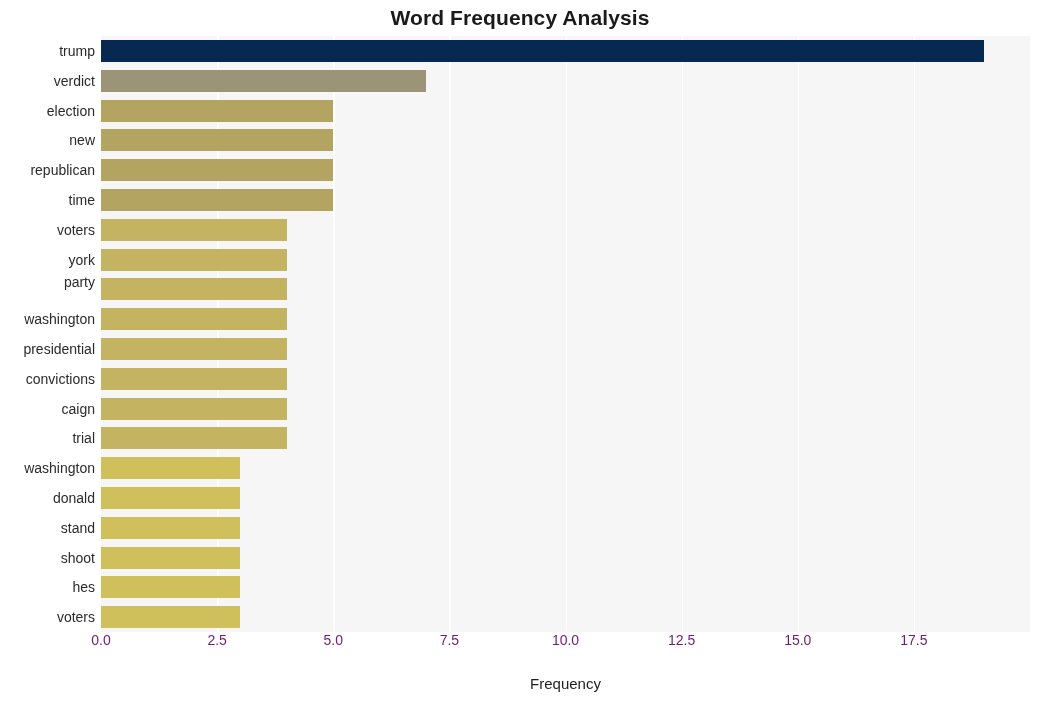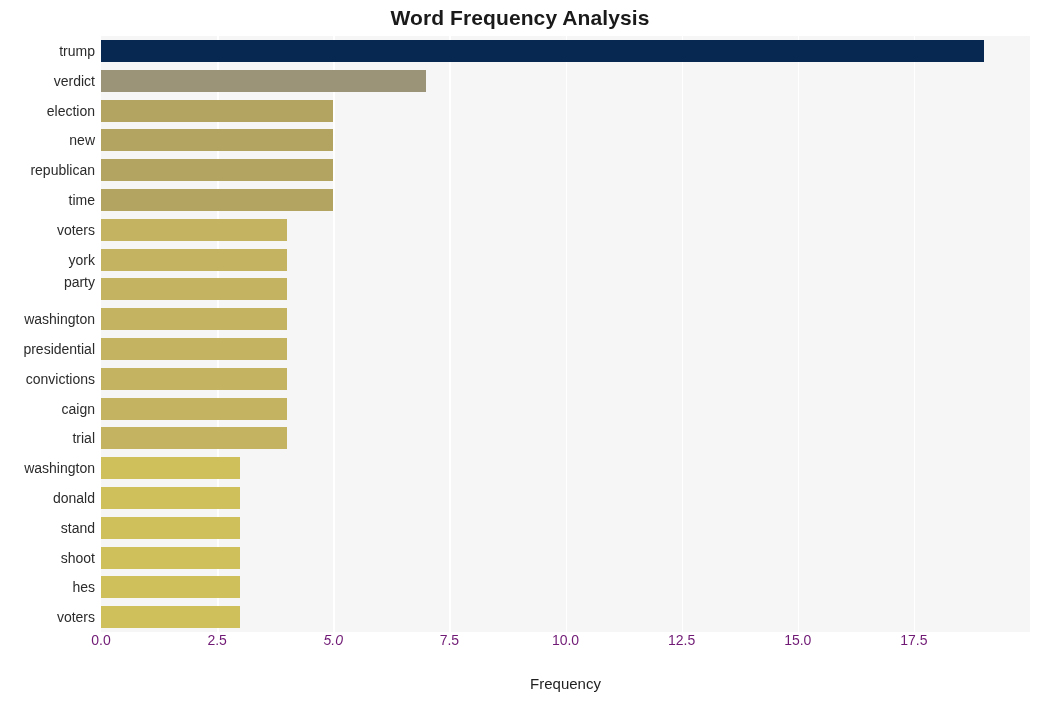--- a/index.html
+++ b/index.html
@@ -159,21 +159,21 @@
       <div class="ylabel" style="top: 457.1px;">washington</div>
       <div class="ylabel" style="top: 486.9px;">donald</div>
       <div class="ylabel" style="top: 516.7px;">stand</div>
       <div class="ylabel" style="top: 546.5px;">shoot</div>
       <div class="ylabel" style="top: 576.3px;">hes</div>
       <div class="ylabel" style="top: 606.1px;">voters</div>
     </div>
   <div id="xticks">
       <div class="xtick" style="left: 101px;">0.0</div>
       <div class="xtick" style="left: 217.125px;">2.5</div>
-      <div class="xtick" style="left: 333.25px; font-style: italic;">5.0</div>
+      <div class="xtick" style="left: 333.25px;">5.0</div>
       <div class="xtick" style="left: 449.375px;">7.5</div>
       <div class="xtick" style="left: 565.5px;">10.0</div>
       <div class="xtick" style="left: 681.625px;">12.5</div>
       <div class="xtick" style="left: 797.75px;">15.0</div>
       <div class="xtick" style="left: 913.875px;">17.5</div>
     </div>
 
   <div id="xaxis-label">Frequency</div>
 </div>
 

